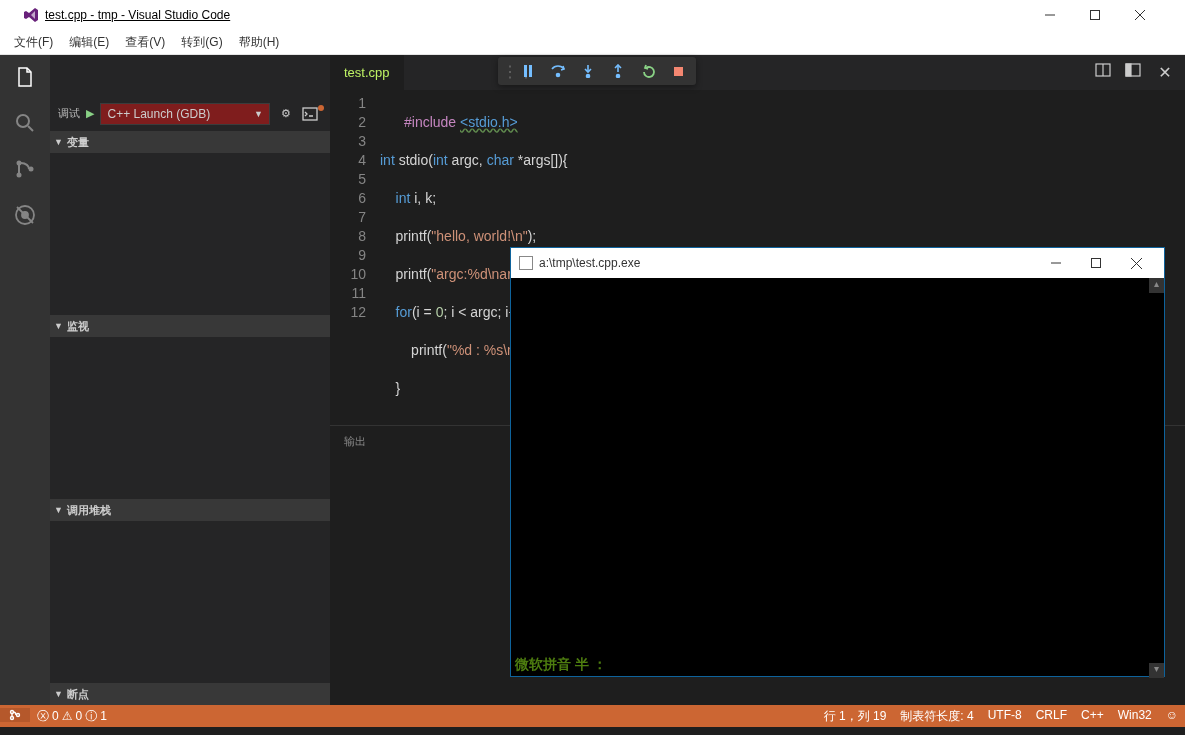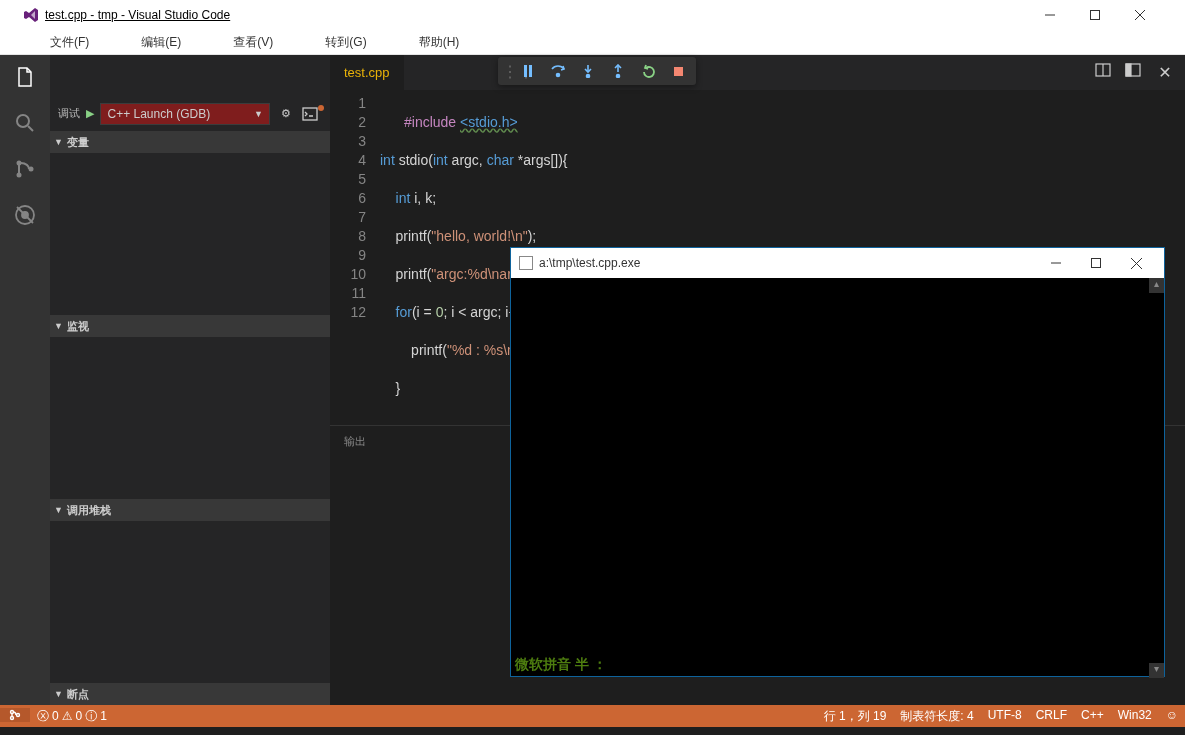--- a/index.html
+++ b/index.html
@@ -6,21 +6,21 @@
 body { width:1185px; height:735px; background:#1e1e1e; color:#ccc; overflow:hidden; position:relative; }
 
 
 .titlebar { height:30px; background:#fff; display:flex; align-items:center; padding:0 23px; color:#000000; font-size:12px;text-decoration:underline; }
 .titlebar .logo { width:16px; height:16px; margin-right:6px; }
 .titlebar .title { flex:1; }
 .titlebar .win-btn { width:45px; height:30px; display:flex; align-items:center; justify-content:center; color:#666; }
 
 
 .menubar { height:25px; background:#fff; display:flex; align-items:center; padding:0 6px; font-size:12px; color:#333; border-bottom:1px solid #e5e5e5;}
-.menubar .menu-item { padding:3px 8px;margin-left:36px; }
+.menubar .menu-item { padding:3px 8px; }
 
 
 .main { display:flex; height:650px; background:#1e1e1e; }
 
 
 .activitybar { width:50px; background:#333; display:flex; flex-direction:column; align-items:center; padding-top:10px; gap:22px; }
 .activitybar .act-icon { color:#858585; width:24px; height:24px; display:flex; align-items:center; justify-content:center; }
 .activitybar .act-icon.active { color:#fff; }
 
 
@@ -34,21 +34,21 @@
 .section-head { height:22px; background:#383838; display:flex; align-items:center; padding:0 4px; font-size:11px; color:#ccc; font-weight:bold; }
 .section-head .arrow { margin-right:4px; font-size:9px;}
 .section-body { flex:1; background:#252526; min-height:40px;}
 .sidebar .section-body.var { height:155px;}
 .sidebar .section-body.watch { height:155px;}
 .sidebar .section-body.stack { height:220px;}
 
 
 .editor-area { flex:1; display:flex; flex-direction:column; background:#1e1e1e; }
 .tabs { height:35px; background:#252526; display:flex; align-items:center; }
-.tab { height:35px; background:#1e1e1e; display:flex; align-items:center; padding:0 14px; font-size:13px; color:#eab308; border-right:1px solid #252526;}
+.tab { height:35px; background:#1e1e1e; display:flex; align-items:center; padding:0 14px; font-size:13px; color:#bef264; border-right:1px solid #252526;}
 .editor-actions { margin-left:auto; display:flex; gap:10px; padding-right:10px; color:#ccc;}
 .editor-actions .ea { width:20px; text-align:center;}
 
 .code-area { flex:1; display:flex; font-family:Consolas,monospace; font-size:14px; position:relative; overflow:hidden;}
 .gutter { width:50px; text-align:right; padding:4px 14px 0 0; color:#858585; background:#1e1e1e; line-height:19px;}
 .code { flex:1; padding:4px 0 0 0; line-height:19px; white-space:pre; color:#d4d4d4;}
 .kw { color:#569cd6;} .pp { color:#c586c0;margin-left:24px;} .inc { color:#569cd6;}
 .str { color:#ce9178;} .num { color:#b5cea8;}
 .underline { text-decoration:underline wavy #608b4e;}
 

